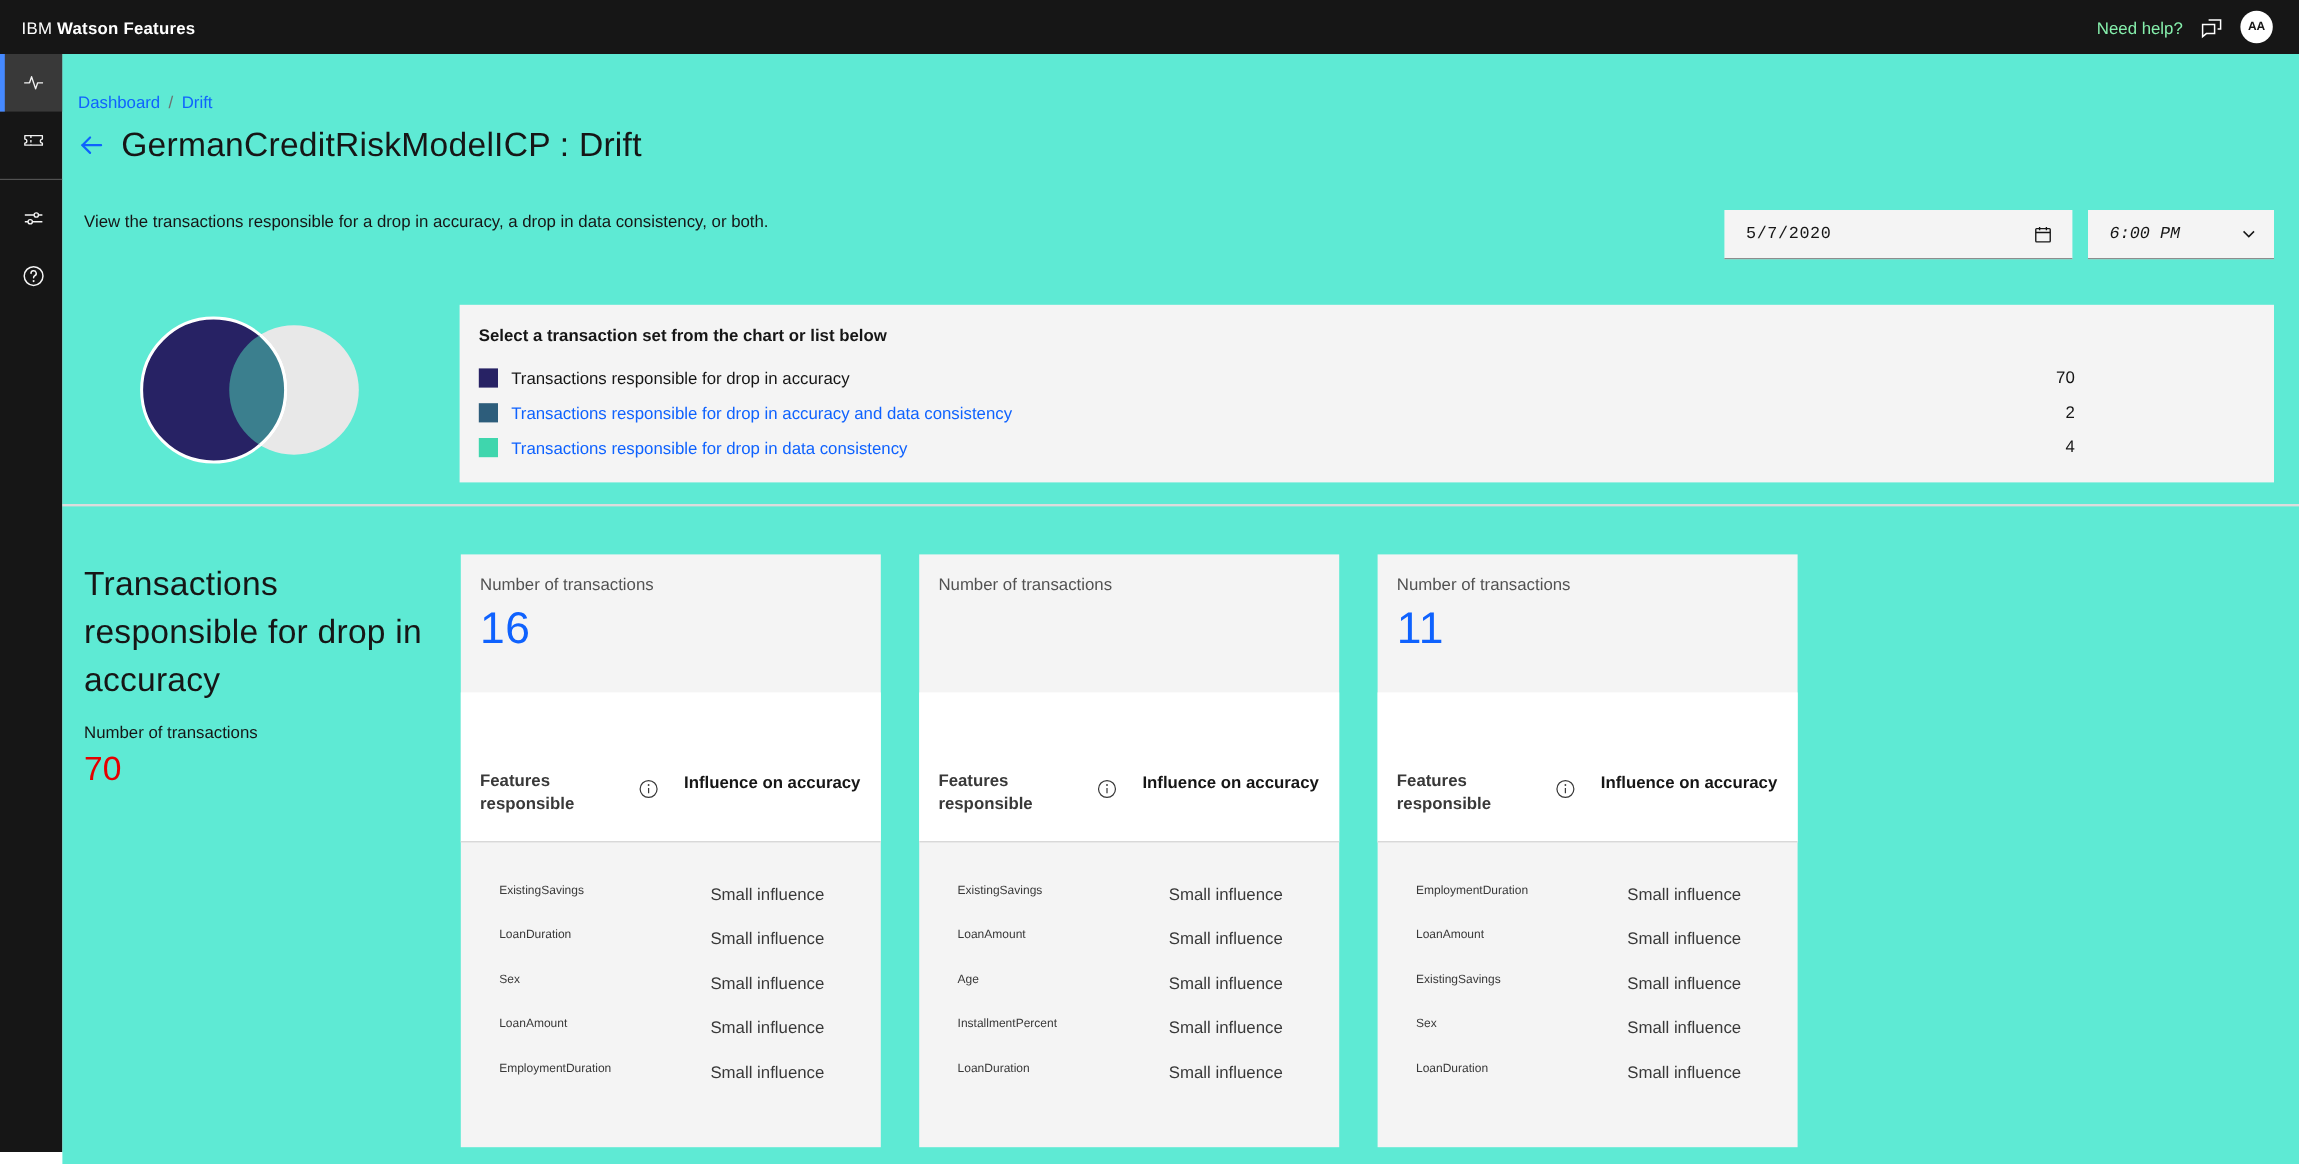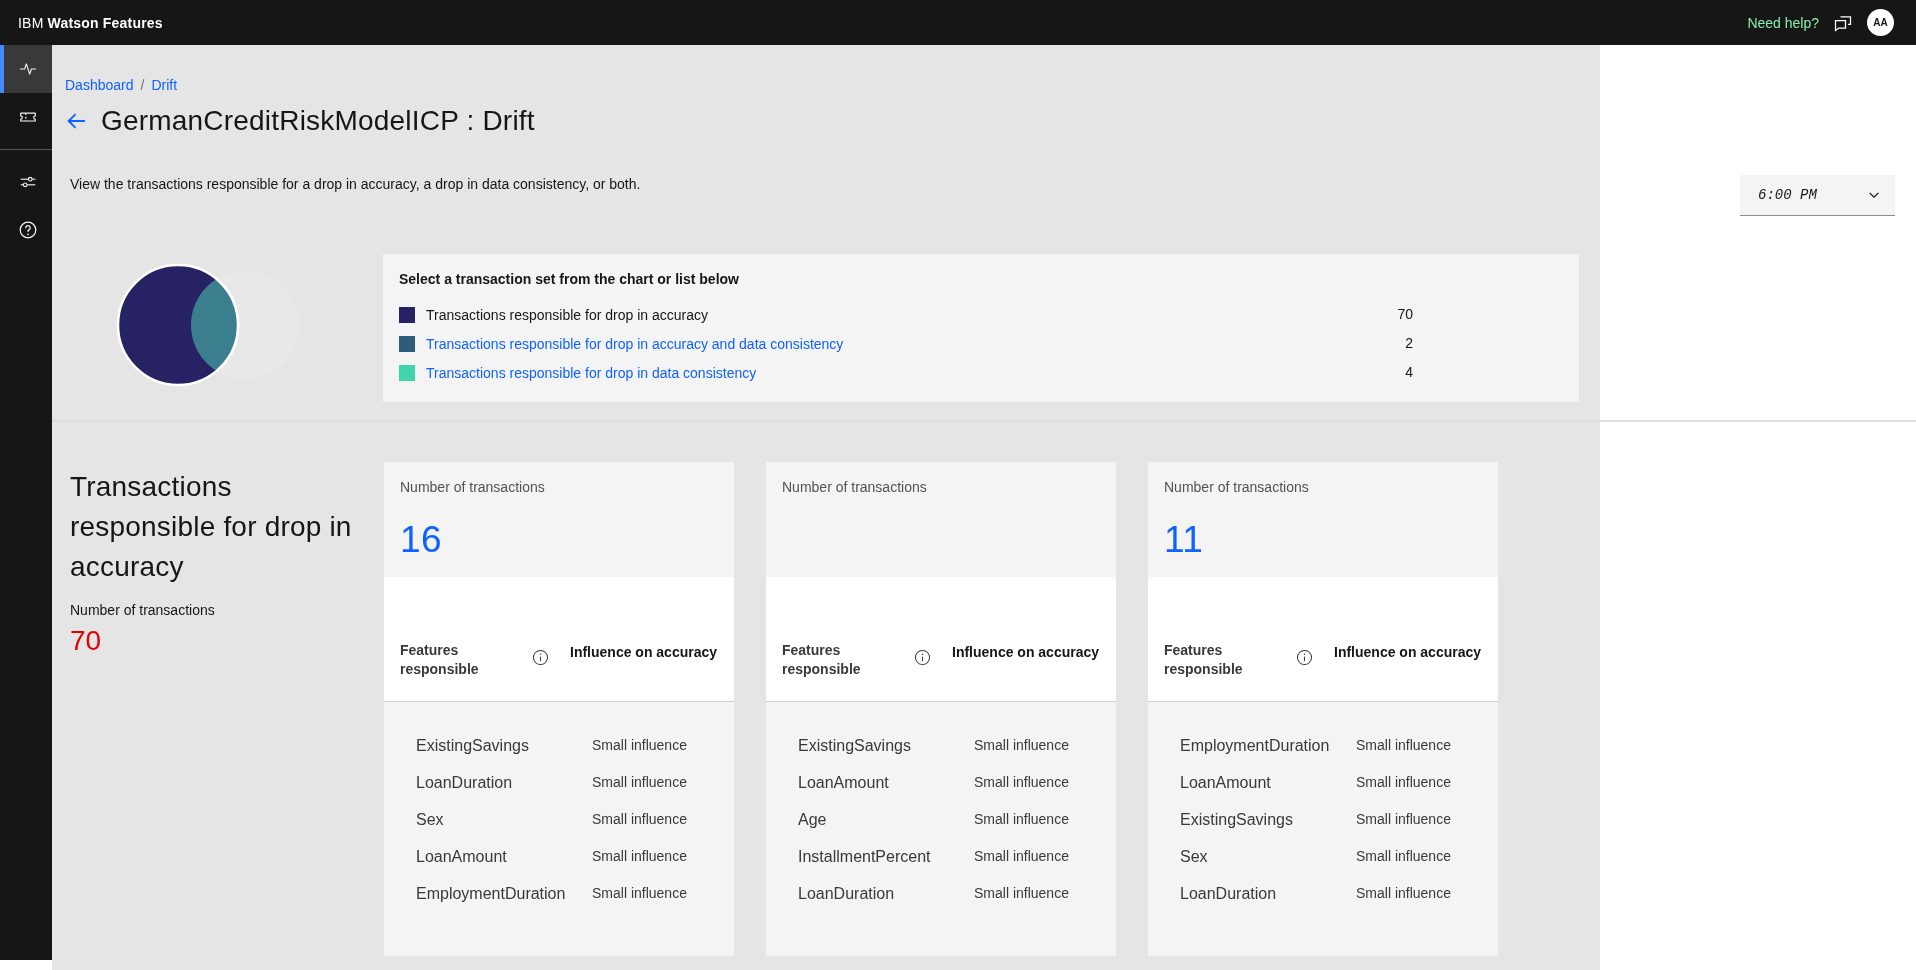--- a/index.html
+++ b/index.html
@@ -18,21 +18,21 @@
 
   
   .sidenav { position:absolute; left:0; top:45px; width:52px; height:915px; background:#161616; }
   .nav-item { width:52px; height:48px; display:flex; align-items:center; justify-content:center;
               border-left:4px solid transparent; cursor:pointer; }
   .nav-item.active { background:#393939; border-left-color:#4589ff; }
   .nav-divider { height:1px; background:#525252; margin:8px 0; }
   .nav-item svg { display:block; }
 
   
-  .content { position:absolute; left:52px; top:45px; width:1548px; height:925px; background:#e5e5e5; }
+  .content { position:absolute; left:52px; top:45px; width:1864px; height:925px; background:#5eead4; }
 
   .breadcrumb { position:absolute; left:13px; top:32px; font-size:14px; }
   .breadcrumb a { color:#0f62fe; text-decoration:none; cursor:pointer; }
   .crumb-sep { color:#6f6f6f; margin:0 7px; }
 
   .title-row { position:absolute; left:13px; top:60px; display:flex; align-items:center; gap:14px; }
   .back-arrow { width:22px; height:22px; cursor:pointer; }
   .page-title { font-size:28px; font-weight:400; color:#161616; letter-spacing:.2px; }
 
   .page-desc { position:absolute; left:18px; top:131px; font-size:14px; color:#161616; }
@@ -64,30 +64,30 @@
   .sel-title { position:absolute; left:18px; top:422px; width:292px; font-size:28px; font-weight:400;
                line-height:40px; color:#161616; letter-spacing:.2px; }
   .sel-count-label { position:absolute; left:18px; top:557px; font-size:14px; color:#161616; }
   .sel-count { position:absolute; left:18px; top:580px; font-size:28px; font-weight:400; }
 
   
   .card { position:absolute; top:417px; width:350px; height:494px; background:#f4f4f4; }
   .card.c0 { left:332px; } .card.c1 { left:714px; } .card.c2 { left:1096px; }
   .card-stats { position:absolute; left:0; top:0; right:0; height:115px; padding:17px 16px 0 16px; }
   .card-count-label { font-size:14px; color:#525252; }
-  .card-count { font-size:37px; font-weight:300; color:#0f62fe; margin-top:24px; letter-spacing:.5px; }
+  .card-count { font-size:37px; font-weight:300; color:#0f62fe; margin-top:8px; letter-spacing:.5px; }
   .card-header { position:absolute; left:0; top:115px; right:0; height:125px; background:#ffffff;
                  border-bottom:1px solid #cfcfcf; }
   .col-features { position:absolute; left:16px; top:64px; width:120px; font-size:14px; font-weight:600;
                   color:#393939; line-height:19px; }
   .info-icon { position:absolute; left:148px; top:72px; cursor:pointer; }
   .col-influence { position:absolute; left:186px; top:67px; font-size:14px; font-weight:700; color:#161616; }
   .card-rows { position:absolute; left:0; top:240px; right:0; bottom:0; padding-top:26px; }
   .feat-row { position:relative; height:37px; }
-  .feat-name { position:absolute; left:32px; top:9px; font-size:16px; color:#393939; }
+  .feat-name { position:absolute; left:32px; top:9px; font-size:10px; color:#393939; }
   .feat-infl { position:absolute; left:208px; top:9px; font-size:14px; color:#393939; }
 </style>
 </head>
 <body>
 
 <header class="topbar">
   <div class="brand"><span>IBM</span><b>Watson Features</b></div>
   <div class="topbar-right">
     <span class="help-label">Need help?</span>
     <span style="cursor:pointer;display:flex;">
@@ -149,20 +149,31 @@
       <svg width="22" height="22" viewBox="0 0 24 24" fill="none" stroke="#0f62fe" stroke-width="2" stroke-linecap="round" stroke-linejoin="round">
         <line x1="21" y1="12" x2="4" y2="12"></line>
           <polyline points="11,5 4,12 11,19"></polyline>
       </svg>
     </span>
     <h1 class="page-title">GermanCreditRiskModelICP : Drift</h1>
   </div>
 
   <p class="page-desc">View the transactions responsible for a drop in accuracy, a drop in data consistency, or both.</p>
 
+  <div class="date-field">
+    <span class="date-text">5/7/2020</span>
+    <span style="display:flex;">
+      <svg width="17" height="17" viewBox="0 0 24 24" fill="none" stroke="#161616" stroke-width="1.6">
+        <rect x="3.5" y="5" width="17" height="15.5" rx="1"></rect>
+        <line x1="3.5" y1="9.5" x2="20.5" y2="9.5"></line>
+        <line x1="8" y1="3" x2="8" y2="7"></line>
+          <line x1="16" y1="3" x2="16" y2="7"></line>
+      </svg>
+    </span>
+  </div>
 
   <div class="time-field">
     <span class="time-text">6:00 PM</span>
     <span style="display:flex;">
       <svg width="14" height="14" viewBox="0 0 16 16" fill="none" stroke="#161616" stroke-width="1.4">
         <polyline points="3,5.5 8,10.5 13,5.5"></polyline>
       </svg>
     </span>
   </div>
 

